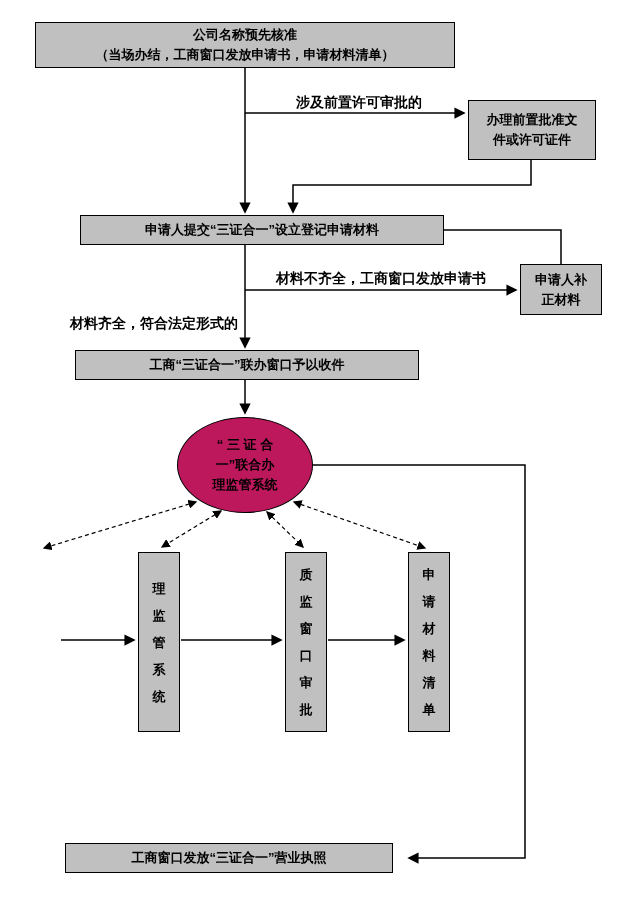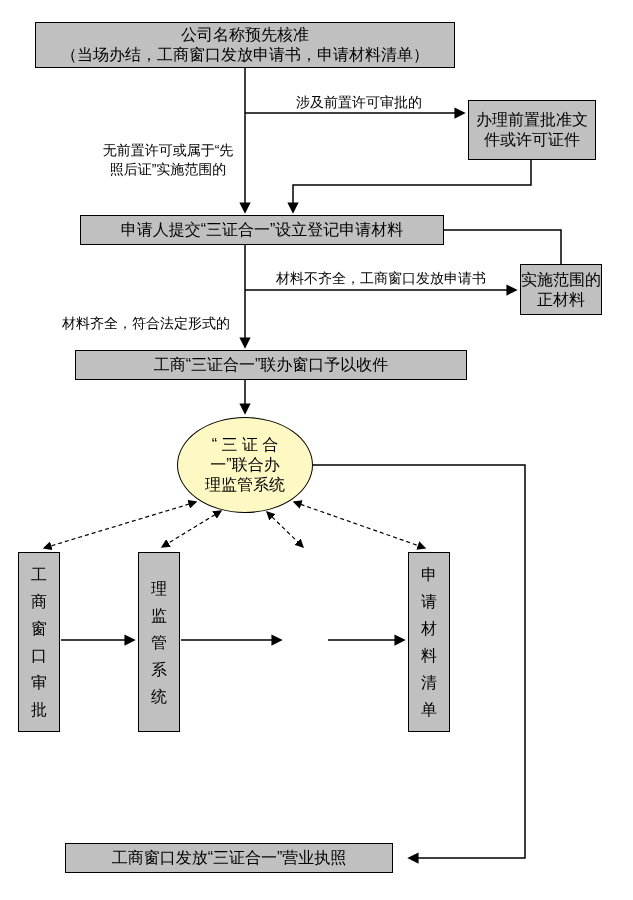--- a/index.html
+++ b/index.html
@@ -11,27 +11,27 @@
   .edges{position:absolute;left:0;top:0;}
   .edge{stroke:var(--line,#000);stroke-width:1.5;fill:none;}
   .edge.dashed{stroke-dasharray:4 3;stroke-width:1.2;}
   #arrow path{fill:var(--line,#000);}
   .box{
     position:absolute;box-sizing:border-box;
     background:var(--box-fill,#c0c0c0);
     border:1px solid var(--box-border,#000);
     display:flex;align-items:center;justify-content:center;
     text-align:center;white-space:pre-line;
-    font-size:16px;font-weight:normal;line-height:20px;
+    font-size:13px;font-weight:bold;line-height:20px;
   }
-  .ellipse{border-radius:50%;background:#fef9c3;}
+  .ellipse{border-radius:50%;background:#be185d;}
   .dept{width:42px;height:180px;top:552px;}
   .vtext{display:block;width:16px;word-break:break-all;line-height:27px;text-align:center;}
   .lbl{
-    position:absolute;font-size:14px;font-weight:normal;
+    position:absolute;font-size:14px;font-weight:bold;
     white-space:pre-line;line-height:19px;
   }
 </style>
 </head>
 <body>
 
 <div class="canvas">
 
   <svg class="edges" width="633" height="900" viewBox="0 0 633 900" aria-hidden="true">
     <defs>
@@ -57,40 +57,38 @@
   </svg>
 
   <div class="box" style="left:35px;top:22px;width:420px;height:46px">公司名称预先核准
 （当场办结，工商窗口发放申请书，申请材料清单）</div>
 
   <div class="box" style="left:468px;top:100px;width:128px;height:60px">办理前置批准文
 件或许可证件</div>
 
   <div class="box" style="left:80px;top:215px;width:364px;height:30px">申请人提交“三证合一”设立登记申请材料</div>
 
-  <div class="box" style="left:520px;top:264px;width:82px;height:51px">实施范围的
+  <div class="box" style="left:520px;top:264px;width:82px;height:51px">申请人补
 正材料</div>
 
-  <div class="box" style="left:75px;top:350px;width:392px;height:30px">工商“三证合一”联办窗口予以收件</div>
+  <div class="box" style="left:75px;top:350px;width:344px;height:30px">工商“三证合一”联办窗口予以收件</div>
 
   <div class="box ellipse" style="left:177px;top:417px;width:136px;height:96px">“ 三 证 合
 一”联合办
 理监管系统</div>
 
-  <div class="box dept" style="left:18px">
-    <span class="vtext">工商窗口审批</span>
-  </div>
   <div class="box dept" style="left:138px">
     <span class="vtext">理监管系统</span>
+  </div>
+  <div class="box dept" style="left:285px">
+    <span class="vtext">质监窗口审批</span>
   </div>
   <div class="box dept" style="left:408px">
     <span class="vtext">申请材料清单</span>
   </div>
 
   <div class="box" style="left:65px;top:843px;width:328px;height:30px">工商窗口发放“三证合一”营业执照</div>
 
   <div class="lbl" style="left:296px;top:93px">涉及前置许可审批的</div>
-  <div class="lbl" style="left:92px;top:141px;width:152px;text-align:center">无前置许可或属于“先
-照后证”实施范围的</div>
   <div class="lbl" style="left:276px;top:269px">材料不齐全，工商窗口发放申请书</div>
-  <div class="lbl" style="left:62px;top:314px">材料齐全，符合法定形式的</div>
+  <div class="lbl" style="left:70px;top:314px">材料齐全，符合法定形式的</div>
 
 </div>
 
 </body></html>

